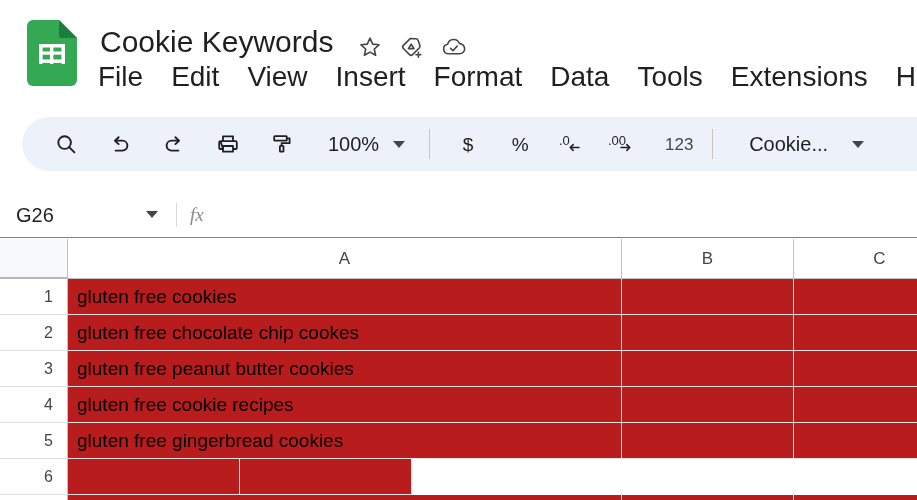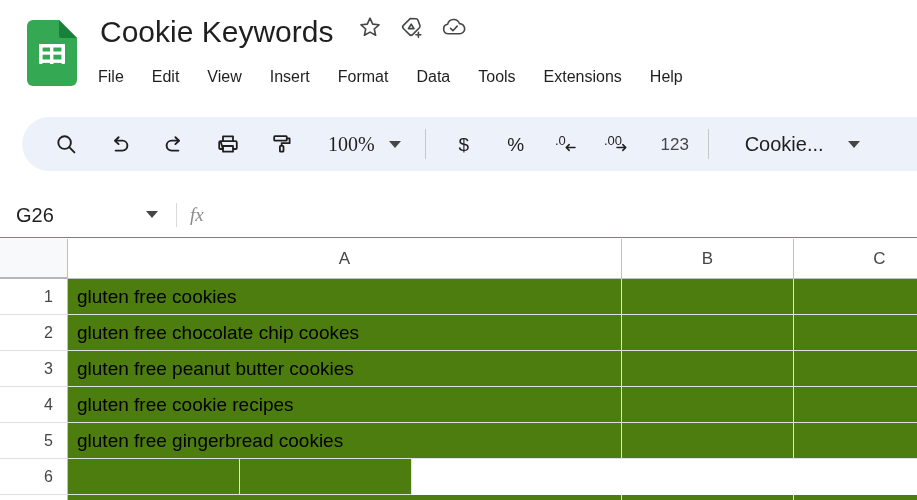--- a/index.html
+++ b/index.html
@@ -33,21 +33,21 @@
     left: 27px; top: 20px;
     width: 50px; height: 66px;
     display: block;
   }
 
   .title-row {
     position: absolute;
     left: 100px; top: 14px;
     height: 46px;
     display: flex;
-    align-items: flex-start;
+    align-items: flex-end;
   }
 
   .doc-title {
     font-size: 30px;
     line-height: 36px;
     color: #1f1f1f;
     font-weight: 400;
     letter-spacing: 0px;
     white-space: nowrap;
     padding: 0;
@@ -67,21 +67,21 @@
   .title-icons svg { display: block; }
 
   .menubar {
     position: absolute;
     left: 98px; top: 60px;
     display: flex;
     align-items: center;
     height: 34px;
   }
   .menu-item {
-    font-size: 16px;
+    font-size: 28px;
     line-height: 24px;
     color: #1f1f1f;
     padding: 3px 0;
     margin-right: 28px;
     white-space: nowrap;
     cursor: pointer;
     border-radius: 4px;
     text-align: right;
   }
   .menu-item:last-child { margin-right: 0; }
@@ -119,21 +119,20 @@
     height: 40px;
     padding: 0 8px 0 14px;
     border-radius: 6px;
     cursor: pointer;
     flex: 0 0 auto;
   }
   .zoom-ctl .zval {
     font-size: 20px;
     color: #1f1f1f;
     line-height: 1;
-    font-family: Liberation Serif, serif;
   }
   .caret {
     width: 0; height: 0;
     border-left: 6px solid transparent;
     border-right: 6px solid transparent;
     border-top: 7px solid #444746;
     margin-left: 14px;
   }
 
   .tsep {
@@ -277,21 +276,21 @@
     border-bottom: 1px solid #e0e0e0;
     display: flex;
     align-items: center;
     padding-left: 9px;
     font-size: 19px;
     color: #000000;
     white-space: nowrap;
     overflow: hidden;
     cursor: cell;
     flex: 0 0 auto;
-    background: #4d7c0f;
+    background: #b91c1c;
   }
   .cell.col-a { width: 554px; flex: 0 0 554px; }
   .cell.col-b { width: 172px; flex: 0 0 172px; }
   .cell.col-c { width: 172px; flex: 0 0 172px; }
 </style>
 </head>
 <body>
 
 <div id="app">
 

